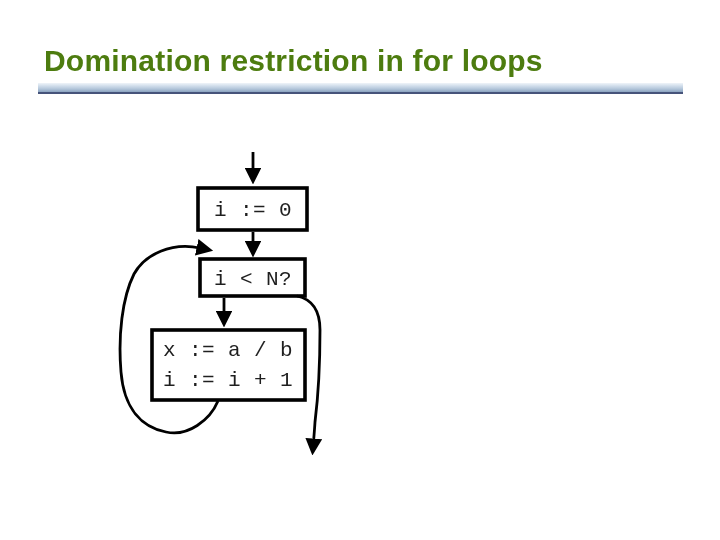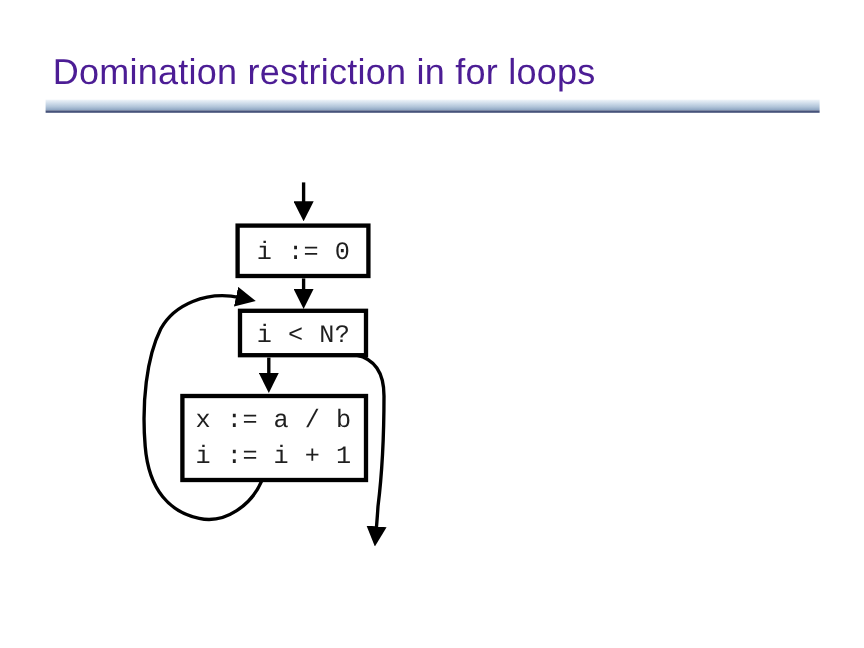--- a/index.html
+++ b/index.html
@@ -14,23 +14,23 @@
     background: #ffffff;
     overflow: hidden;
     font-family: "Liberation Sans", sans-serif;
   }
   .slide-title {
     position: absolute;
     left: 44px;
     top: 44px;
     margin: 0;
     font-size: 30px;
-    font-weight: 400;
+    font-weight: 700;
     letter-spacing: 0.2px;
-    color: #4c1d95;
+    color: #4d7c0f;
     white-space: nowrap;
   }
   .title-rule {
     position: absolute;
     left: 38px;
     top: 83px;
     width: 645px;
     height: 9px;
     background: linear-gradient(to bottom,
       #eff4f9 0%,

